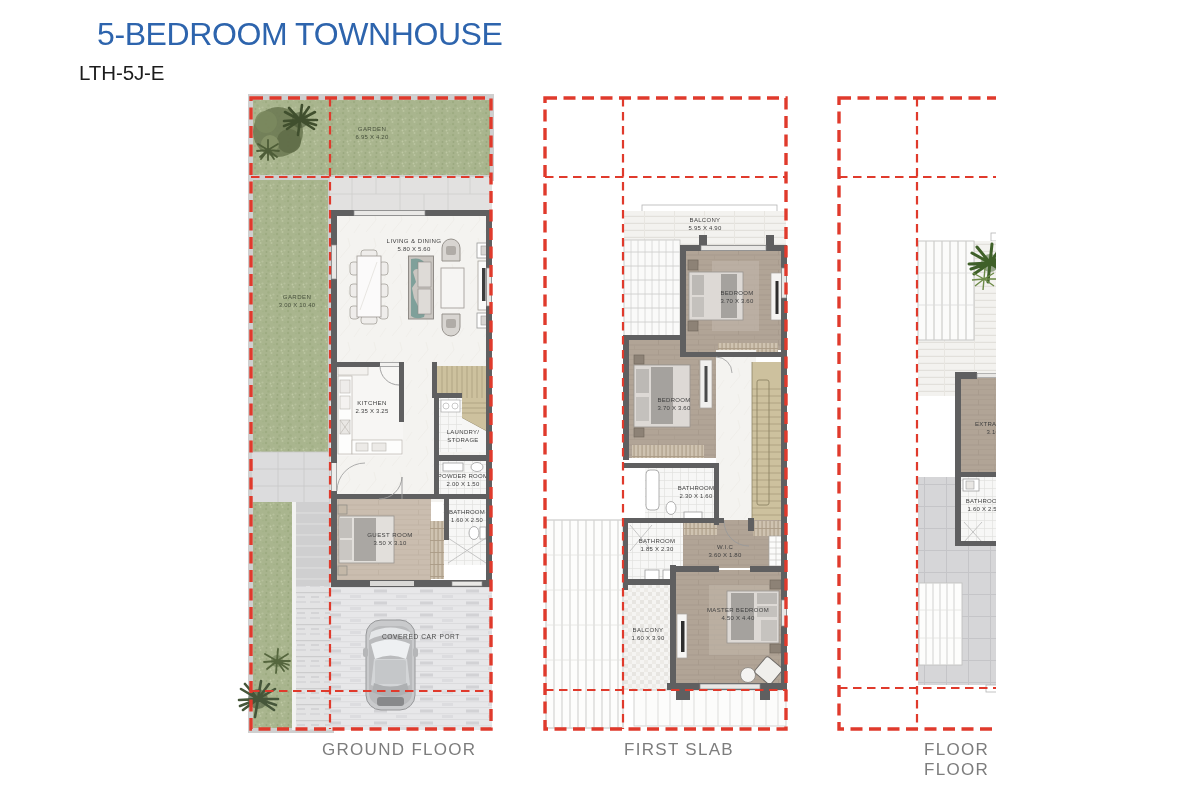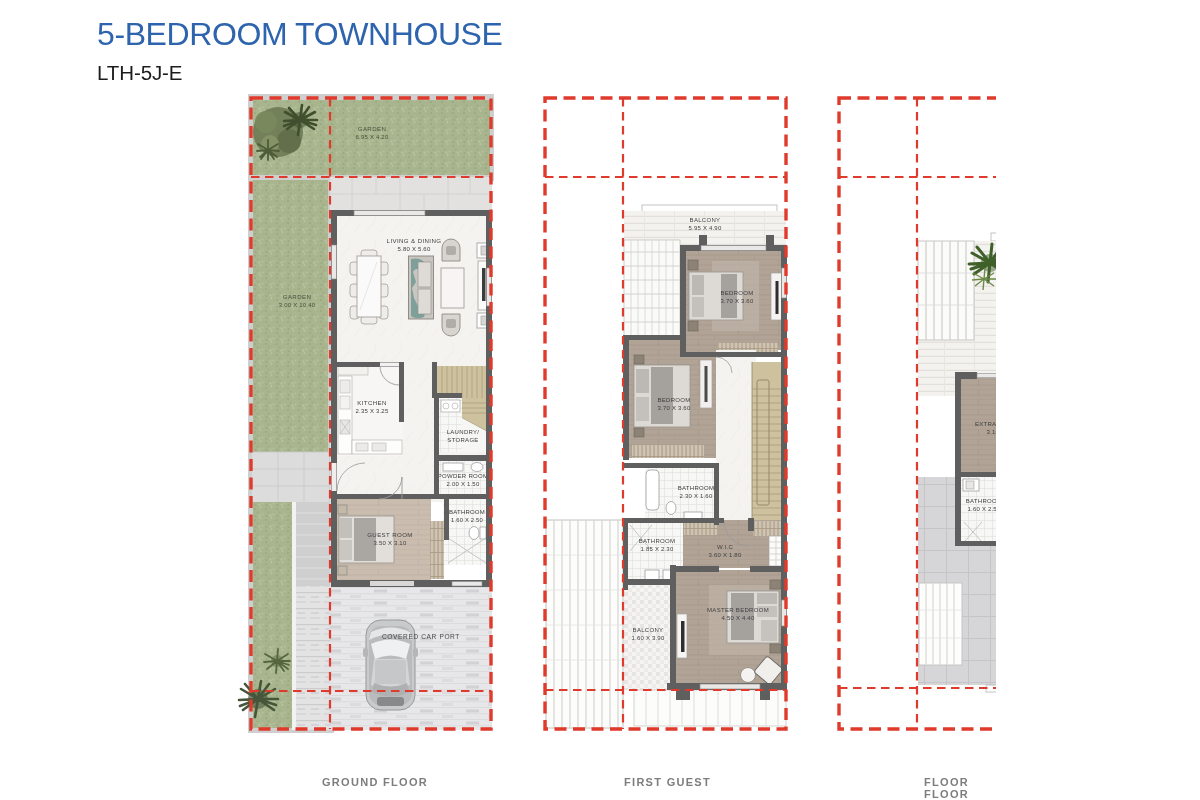--- a/index.html
+++ b/index.html
@@ -1,31 +1,31 @@
 <!DOCTYPE html>
 <html><head>
 <meta charset="utf-8">
 <style>
   html,body{margin:0;padding:0;background:#ffffff;}
   #page{position:relative;width:996px;height:800px;background:#ffffff;overflow:hidden;font-family:"Liberation Sans",sans-serif;}
   .title{position:absolute;left:97px;top:16px;font-size:32px;font-weight:400;color:#2d64ad;letter-spacing:-0.4px;}
-  .sub{position:absolute;left:97px;top:61px;font-size:20.5px;font-weight:500;color:#1c1c1c;letter-spacing:-0.1px;}
-  .floorlbl{position:absolute;top:776px;font-size:11px;color:#7d7d7d;letter-spacing:1.3px;font-weight:700;}
+  .sub{position:absolute;left:79px;top:61px;font-size:20.5px;font-weight:500;color:#1c1c1c;letter-spacing:-0.1px;}
+  .floorlbl{position:absolute;top:740px;font-size:17px;color:#7d7d7d;letter-spacing:1.3px;font-weight:400;}
 </style>
 </head>
 <body>
 <div id="page">
 
 <div class="title">5-BEDROOM TOWNHOUSE</div>
 
 <div class="sub">LTH-5J-E</div>
 
 <div class="floorlbl" style="left:322px;">GROUND FLOOR</div>
 
-<div class="floorlbl" style="left:624px;">FIRST GUEST</div>
+<div class="floorlbl" style="left:624px;">FIRST SLAB</div>
 
 <div class="floorlbl" style="left:924px;">FLOOR FLOOR</div>
 <svg width="1200" height="800" viewBox="0 0 1200 800" style="position:absolute;left:0;top:0;" xmlns="http://www.w3.org/2000/svg">
 <defs>
   <pattern id="grass" width="11" height="11" patternUnits="userSpaceOnUse">
     <rect width="11" height="11" fill="#a9b58e"></rect>
     <circle cx="2" cy="3" r="1.2" fill="#9eac82"></circle>
     <circle cx="7.5" cy="1" r="1.0" fill="#bac4a0"></circle>
     <circle cx="4.5" cy="6.5" r="1.3" fill="#a1af85"></circle>
     <circle cx="9.5" cy="8.5" r="1.1" fill="#b6c09c"></circle>

